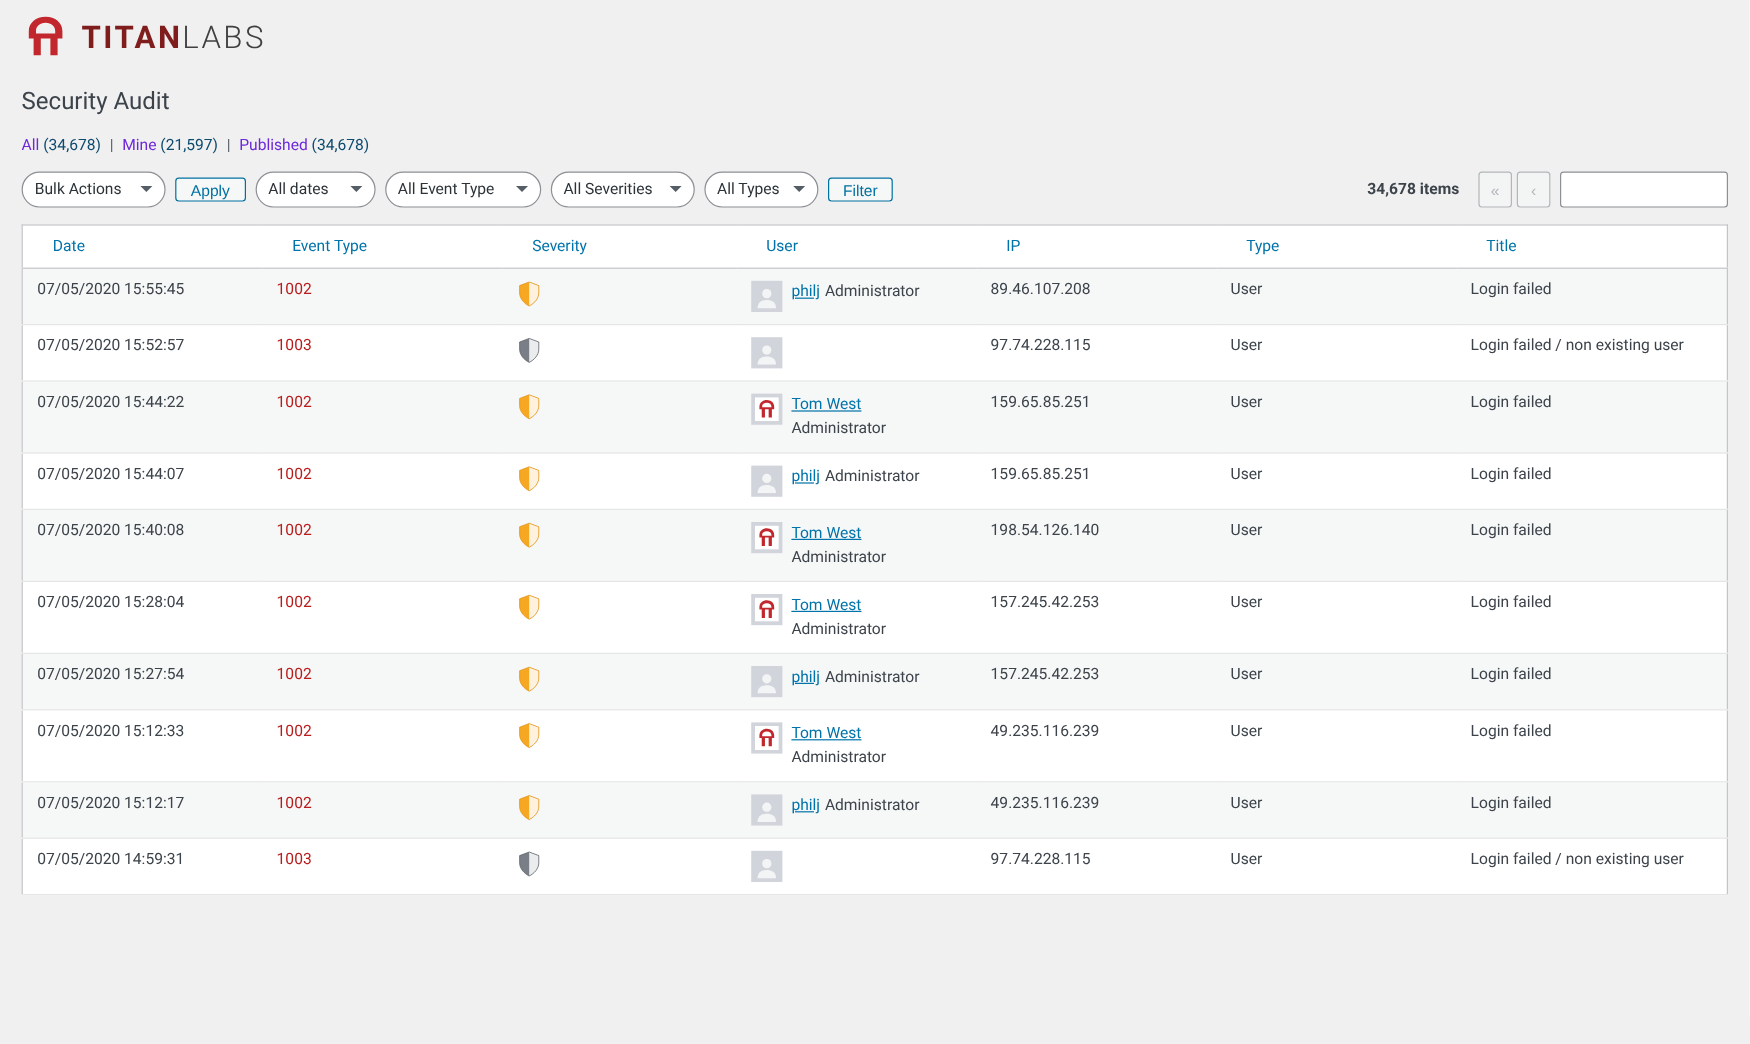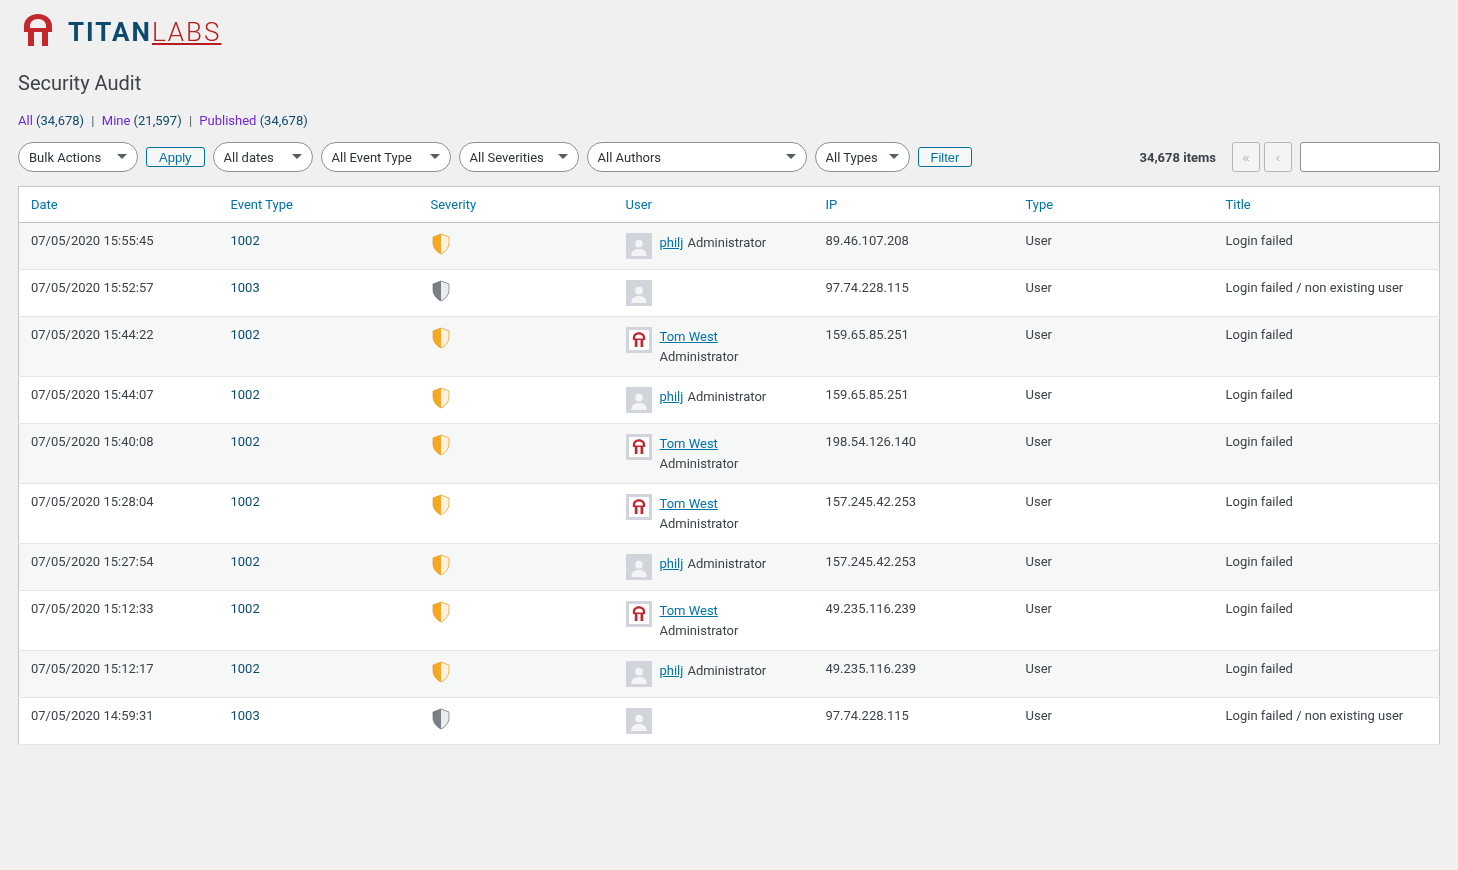--- a/index.html
+++ b/index.html
@@ -6,22 +6,22 @@
 body {
   font-family: -apple-system, BlinkMacSystemFont, "Segoe UI", Roboto, sans-serif;
   font-size: 13px;
   color: #3c434a;
   background: #f0f0f1;
   padding: 10px 18px;
 }
 .logo-row { display: flex; align-items: center; gap: 10px; margin-bottom: 18px; }
 .logo-mark svg { width: 40px; height: 40px; }
 .logo-text { font-size: 26px; font-weight: 400; letter-spacing: 2px; }
-.logo-text .t1 { font-weight: 700; color: #0c4a6e; }
-.logo-text .t2 { color: #b91c1c; font-weight: 300; text-decoration: underline; }
+.logo-text .t1 { font-weight: 700; color: #7f1d1d; }
+.logo-text .t2 { color: #404040; font-weight: 300; }
 h1.page-title { font-size: 20px; font-weight: 400; color: #3c434a; margin-bottom: 18px; }
 
 .status-links { margin-bottom: 14px; font-size: 13px; }
 .status-links a { color: #6d28d9; text-decoration: none; }
 .status-links .count { color: #0c4a6e; }
 .status-links .sep { color: #555d66; padding: 0 4px; }
 
 .toolbar { display: flex; align-items: center; gap: 8px; margin-bottom: 14px; flex-wrap: wrap; }
 .toolbar .spacer { flex: 1; }
 .select {
@@ -46,29 +46,29 @@
 }
 .pager button.disabled { opacity: .6; cursor: default; }
 .search-box { background: #fff; border: 1px solid #8c8f94; border-radius: 3px; height: 30px; width: 140px; padding: 0 8px; }
 
 table.audit {
   width: 100%; border-collapse: collapse; background: #fff;
   border: 1px solid #c3c4c7;
 }
 table.audit thead th {
   text-align: left; font-weight: 400; color: #0073aa; font-size: 13px;
-  padding: 10px 12px; border-bottom: 1px solid #c3c4c7; cursor: pointer;
+  padding: 10px 25px; border-bottom: 1px solid #c3c4c7; cursor: pointer;
 }
 table.audit tbody td {
   padding: 10px 12px; font-size: 13px; color: #3c434a; border-bottom: 1px solid #e5e5e5;
   vertical-align: top;
 }
 table.audit tbody tr:nth-child(odd) { background: #f6f7f7; }
 table.audit tbody tr:nth-child(even) { background: #fff; }
-.link { color: #0c4a6e; text-decoration: none; }
+.link { color: #b91c1c; text-decoration: none; }
 .user-cell { display: flex; align-items: flex-start; gap: 8px; }
 .user-cell .avatar { width: 26px; height: 26px; background: #d1d5db; display: inline-flex; align-items: center; justify-content: center; flex-shrink: 0; }
 .user-cell .avatar svg { width: 20px; height: 20px; }
 .user-cell .nameblock { line-height: 1.5; }
 .user-cell .username { color: #0073aa; margin-right: 4px; }
 .user-cell .role { color: #3c434a; }
 .shield { width: 20px; height: 22px; display: inline-block; }
 
 .col-date { width: 200px; }
 .col-event { width: 200px; }
@@ -110,23 +110,20 @@
     </div>
   <button class="btn-link">Apply</button>
   <div class="select" style="min-width:100px">
       <span>All dates</span>
     </div>
   <div class="select" style="min-width:130px">
       <span>All Event Type</span>
     </div>
   <div class="select" style="min-width:120px">
       <span>All Severities</span>
-    </div>
-  <div class="select" style="min-width:220px">
-      <span>All Authors</span>
     </div>
   <div class="select" style="min-width:95px">
       <span>All Types</span>
     </div>
   <button class="btn-link">Filter</button>
 
   <span class="spacer"></span>
 
   <span class="items-count">34,678 items</span>
   <span class="pager">

